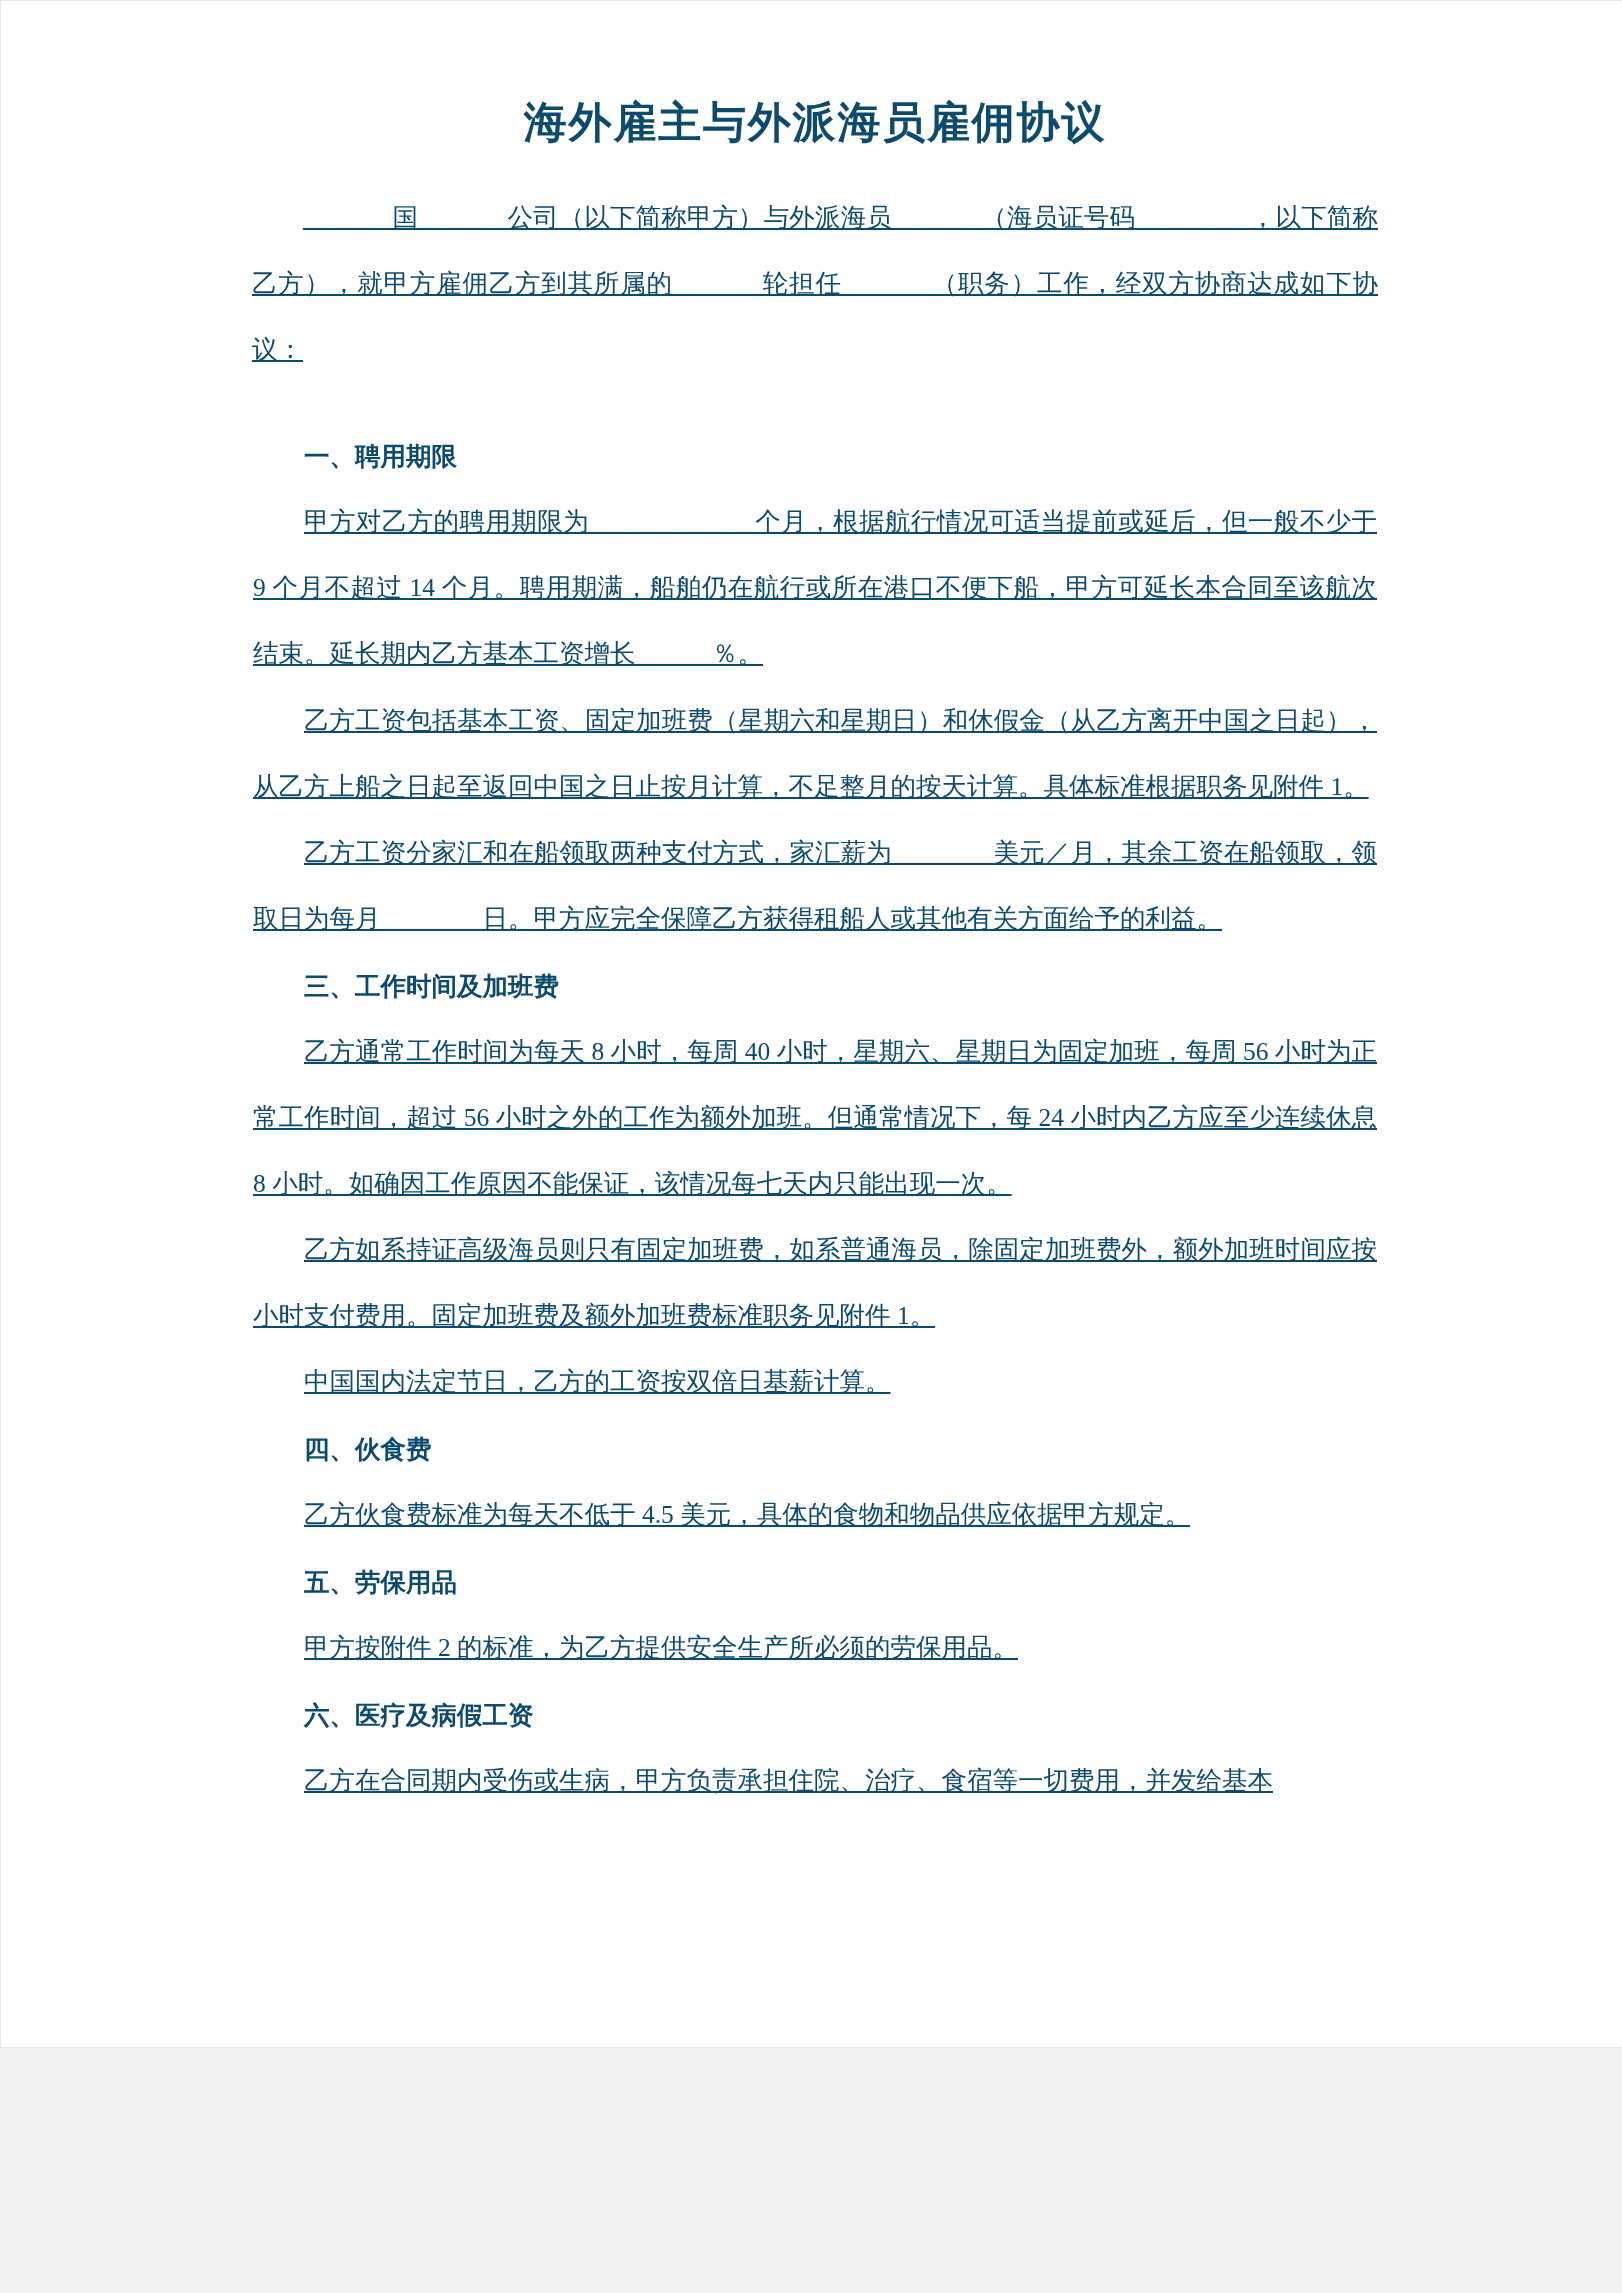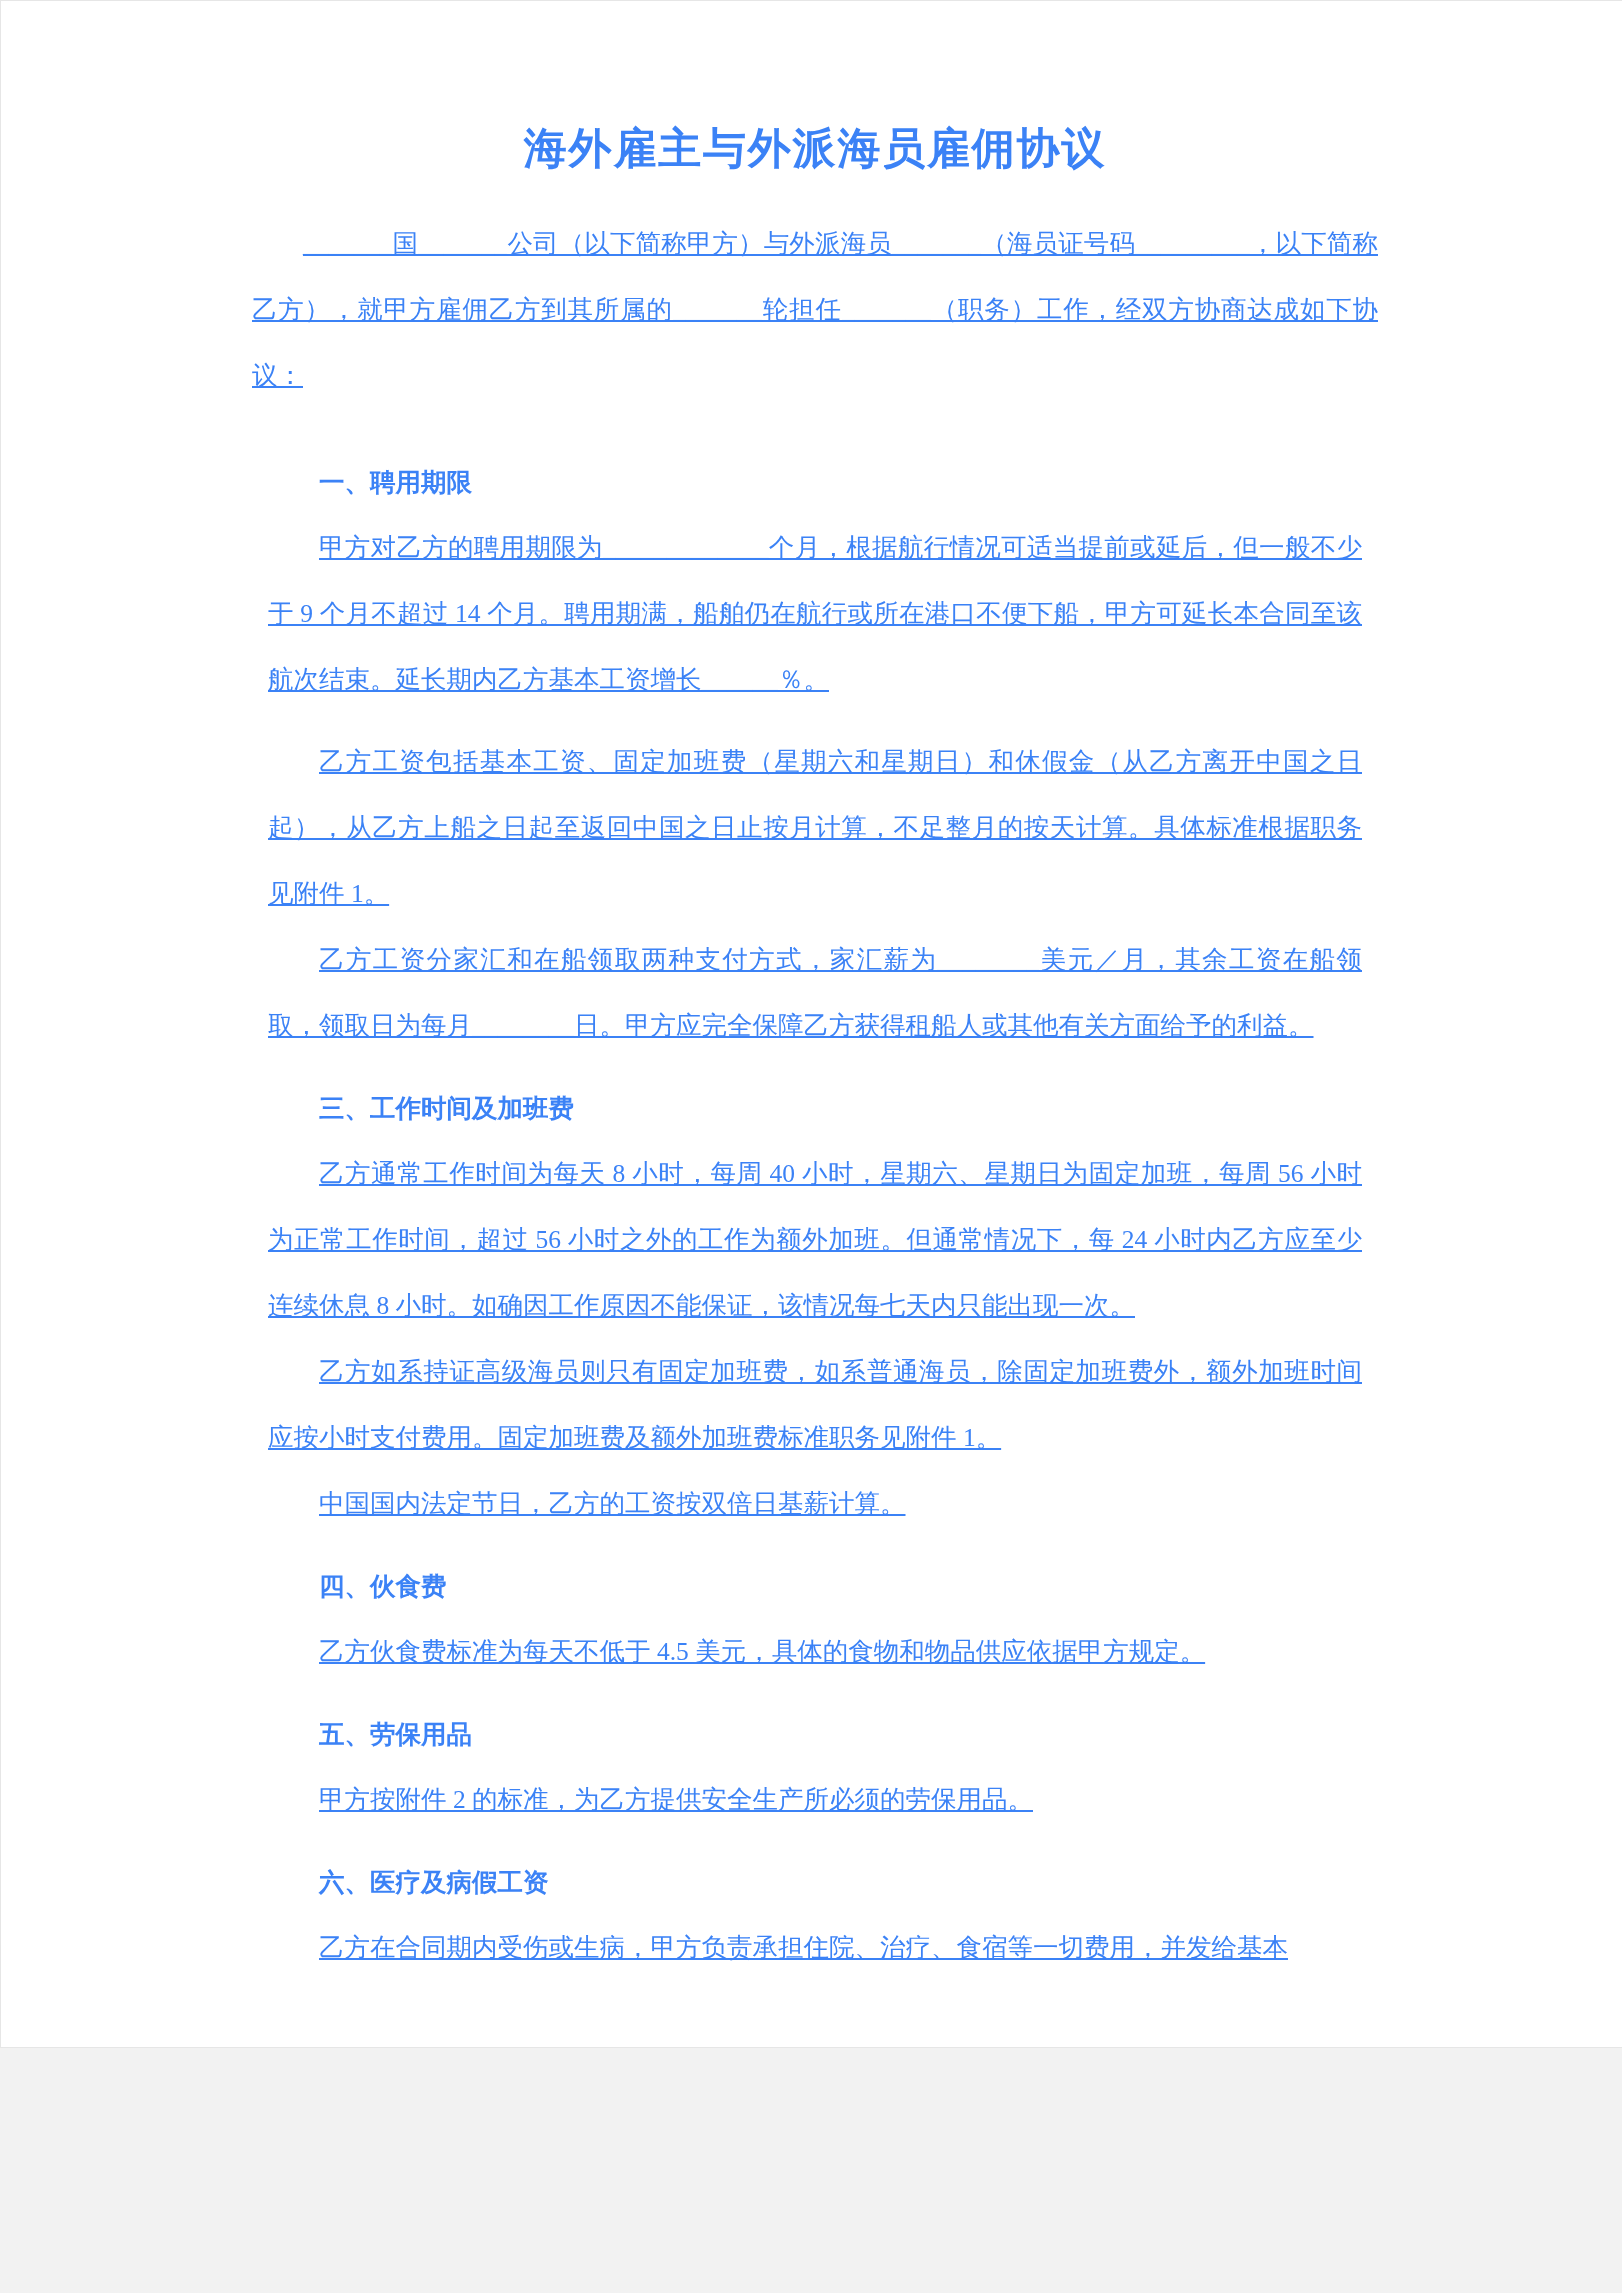--- a/index.html
+++ b/index.html
@@ -8,23 +8,23 @@
     background: #f2f2f2;
   }
   .page {
     position: relative;
     width: 1623px;
     height: 2048px;
     margin: 0 auto;
     background: #ffffff;
     border: 0.9px solid #e6e6e6;
     box-sizing: border-box;
-    padding: 111px 244px 0 251px;
+    padding: 85px 244px 0 251px;
     font-family: "Liberation Serif", "DejaVu Serif", serif;
-    color: #3b82f6;
+    color: #0c4a6e;
     font-size: 25.5px;
     line-height: 66px;
     overflow: hidden;
   }
   .doc-title {
     margin: 0 0 25.5px 0;
     text-align: center;
     font-family: "Liberation Sans", "DejaVu Sans", sans-serif;
     font-weight: bold;
     font-size: 43px;
@@ -38,21 +38,21 @@
     text-decoration: underline;
   }
   h2.sec-heading {
     margin: 0 0 0 2em;
     font-family: "Liberation Sans", "DejaVu Sans", sans-serif;
     font-weight: bold;
     font-size: 25.5px;
     line-height: 66px;
   }
   section {
-    margin: 16px;
+    margin: 1px;
   }
   section.first {
     margin-top: 40px;
   }
   .page-footer {
     position: absolute;
     left: 254px;
     top: 2135px;
     font-family: Liberation Mono, monospace;
     font-weight: bold;

